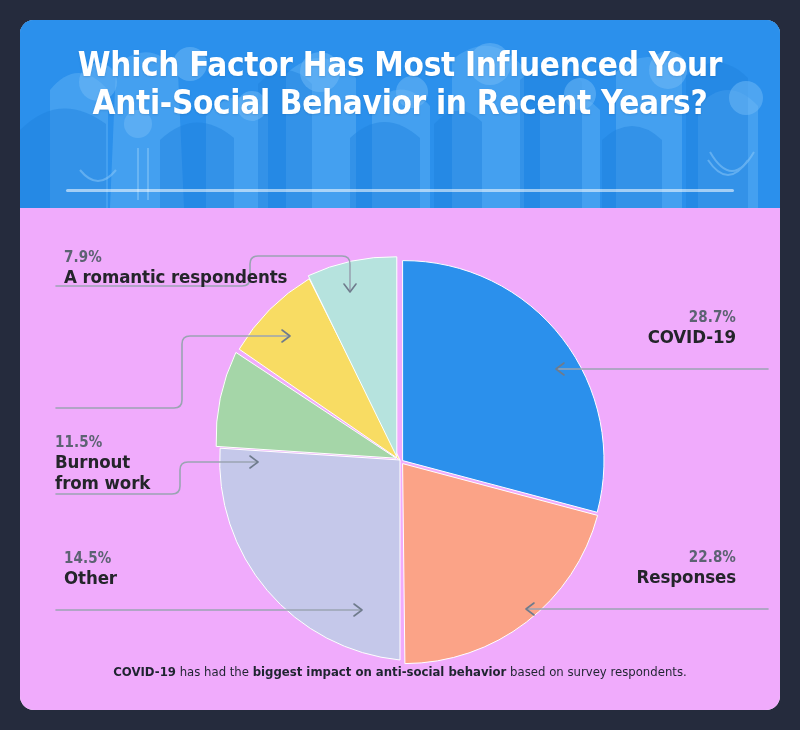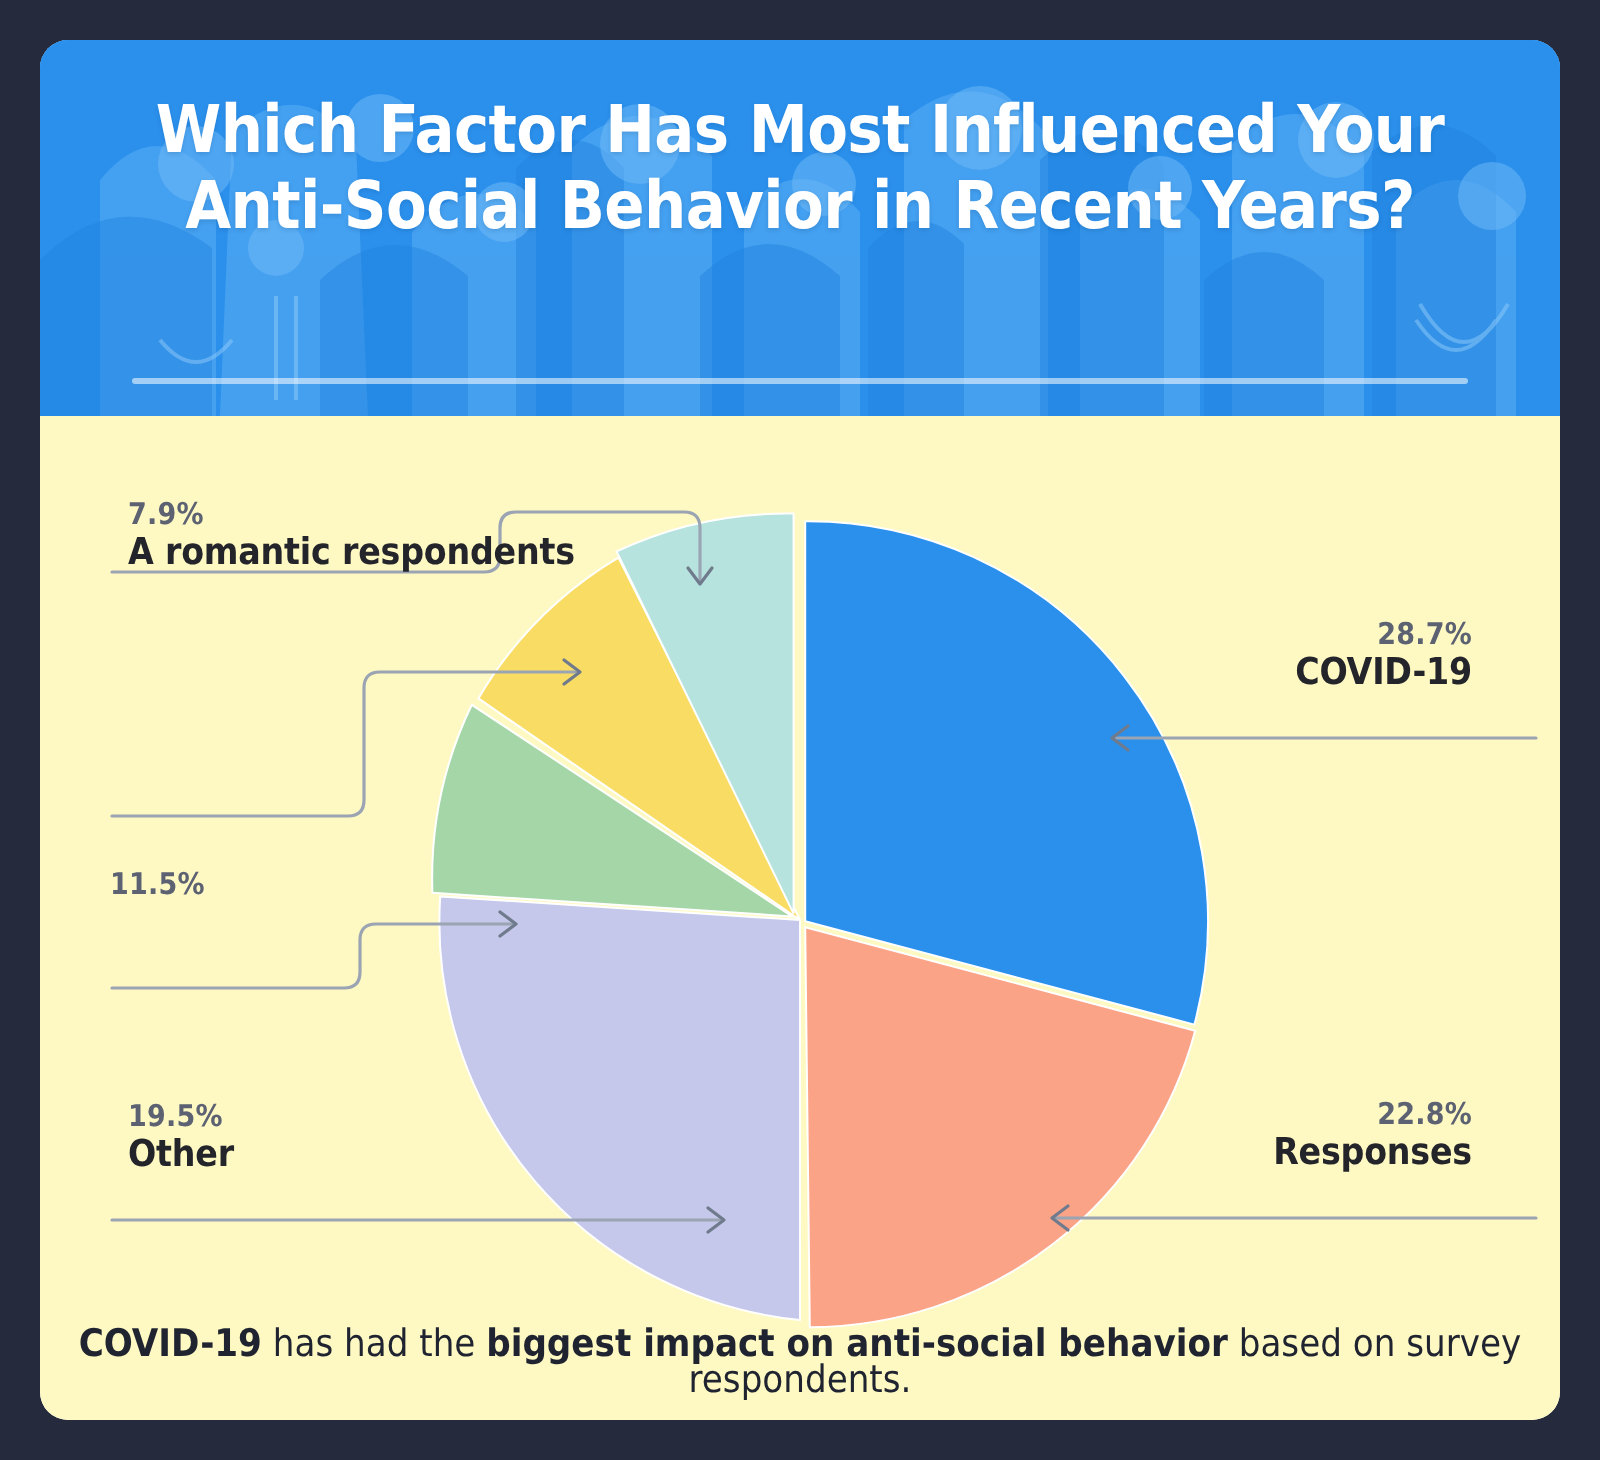--- a/index.html
+++ b/index.html
@@ -34,21 +34,21 @@
     text-align:center;color:#ffffff;
     font-family:"DejaVu Sans Condensed","Liberation Sans Narrow","Liberation Sans",sans-serif;
     font-weight:400;font-size:18px;letter-spacing:.1px;
   }
   .header-rule{
     position:absolute;left:46px;top:169px;width:668px;height:3px;
     background:rgba(255,255,255,.55);border-radius:2px;
   }
 
   
-  .body{position:absolute;left:0;top:188px;width:760px;height:502px;background:#fef9c3;}
+  .body{position:absolute;left:0;top:188px;width:760px;height:502px;background:#f0abfc;}
   .pie-wrap{position:absolute;left:0;top:0;width:760px;height:502px;}
 
   
   .callout{position:absolute;}
   .pct{
     color:#5c6272;
     font-family:"DejaVu Sans Condensed","Liberation Sans Narrow","Liberation Sans",sans-serif;
     font-weight:700;font-size:15px;line-height:18px;letter-spacing:.1px;
   }
   .lbl{
@@ -57,21 +57,21 @@
     font-weight:700;font-size:18.5px;line-height:21px;letter-spacing:-0.1px;
     white-space:pre-line;
   }
   .callout.right{text-align:right;}
 
   
   .footer{
     position:absolute;left:0;top:455px;width:760px;text-align:center;
     color:#1f2430;
     font-family:"DejaVu Sans Condensed","Liberation Sans Narrow","Liberation Sans",sans-serif;
-    font-size:19px;line-height:18px;
+    font-size:13px;line-height:18px;
   }
   .footer b{font-weight:700;}
   .footer span.reg{font-weight:400;}
 </style>
 </head>
 <body>
 
 <div class="frame">
 
   <div class="header">
@@ -169,24 +169,26 @@
     </div>
 
     <div class="callout" style="left:44px;top:40px;">
       <div class="pct">7.9%</div>
       <div class="lbl">A romantic respondents</div>
     </div>
 
 
     <div class="callout" style="left:35px;top:225px;">
       <div class="pct">11.5%</div>
+      <div class="lbl">Burnout
+from work</div>
     </div>
 
     <div class="callout" style="left:44px;top:341px;">
-      <div class="pct">19.5%</div>
+      <div class="pct">14.5%</div>
       <div class="lbl">Other</div>
     </div>
 
     <div class="callout right" style="right:44px;top:100px;width:300px;text-align:right;">
       <div class="pct">28.7%</div>
       <div class="lbl">COVID-19</div>
     </div>
 
     <div class="callout right" style="right:44px;top:340px;width:300px;">
       <div class="pct">22.8%</div>

